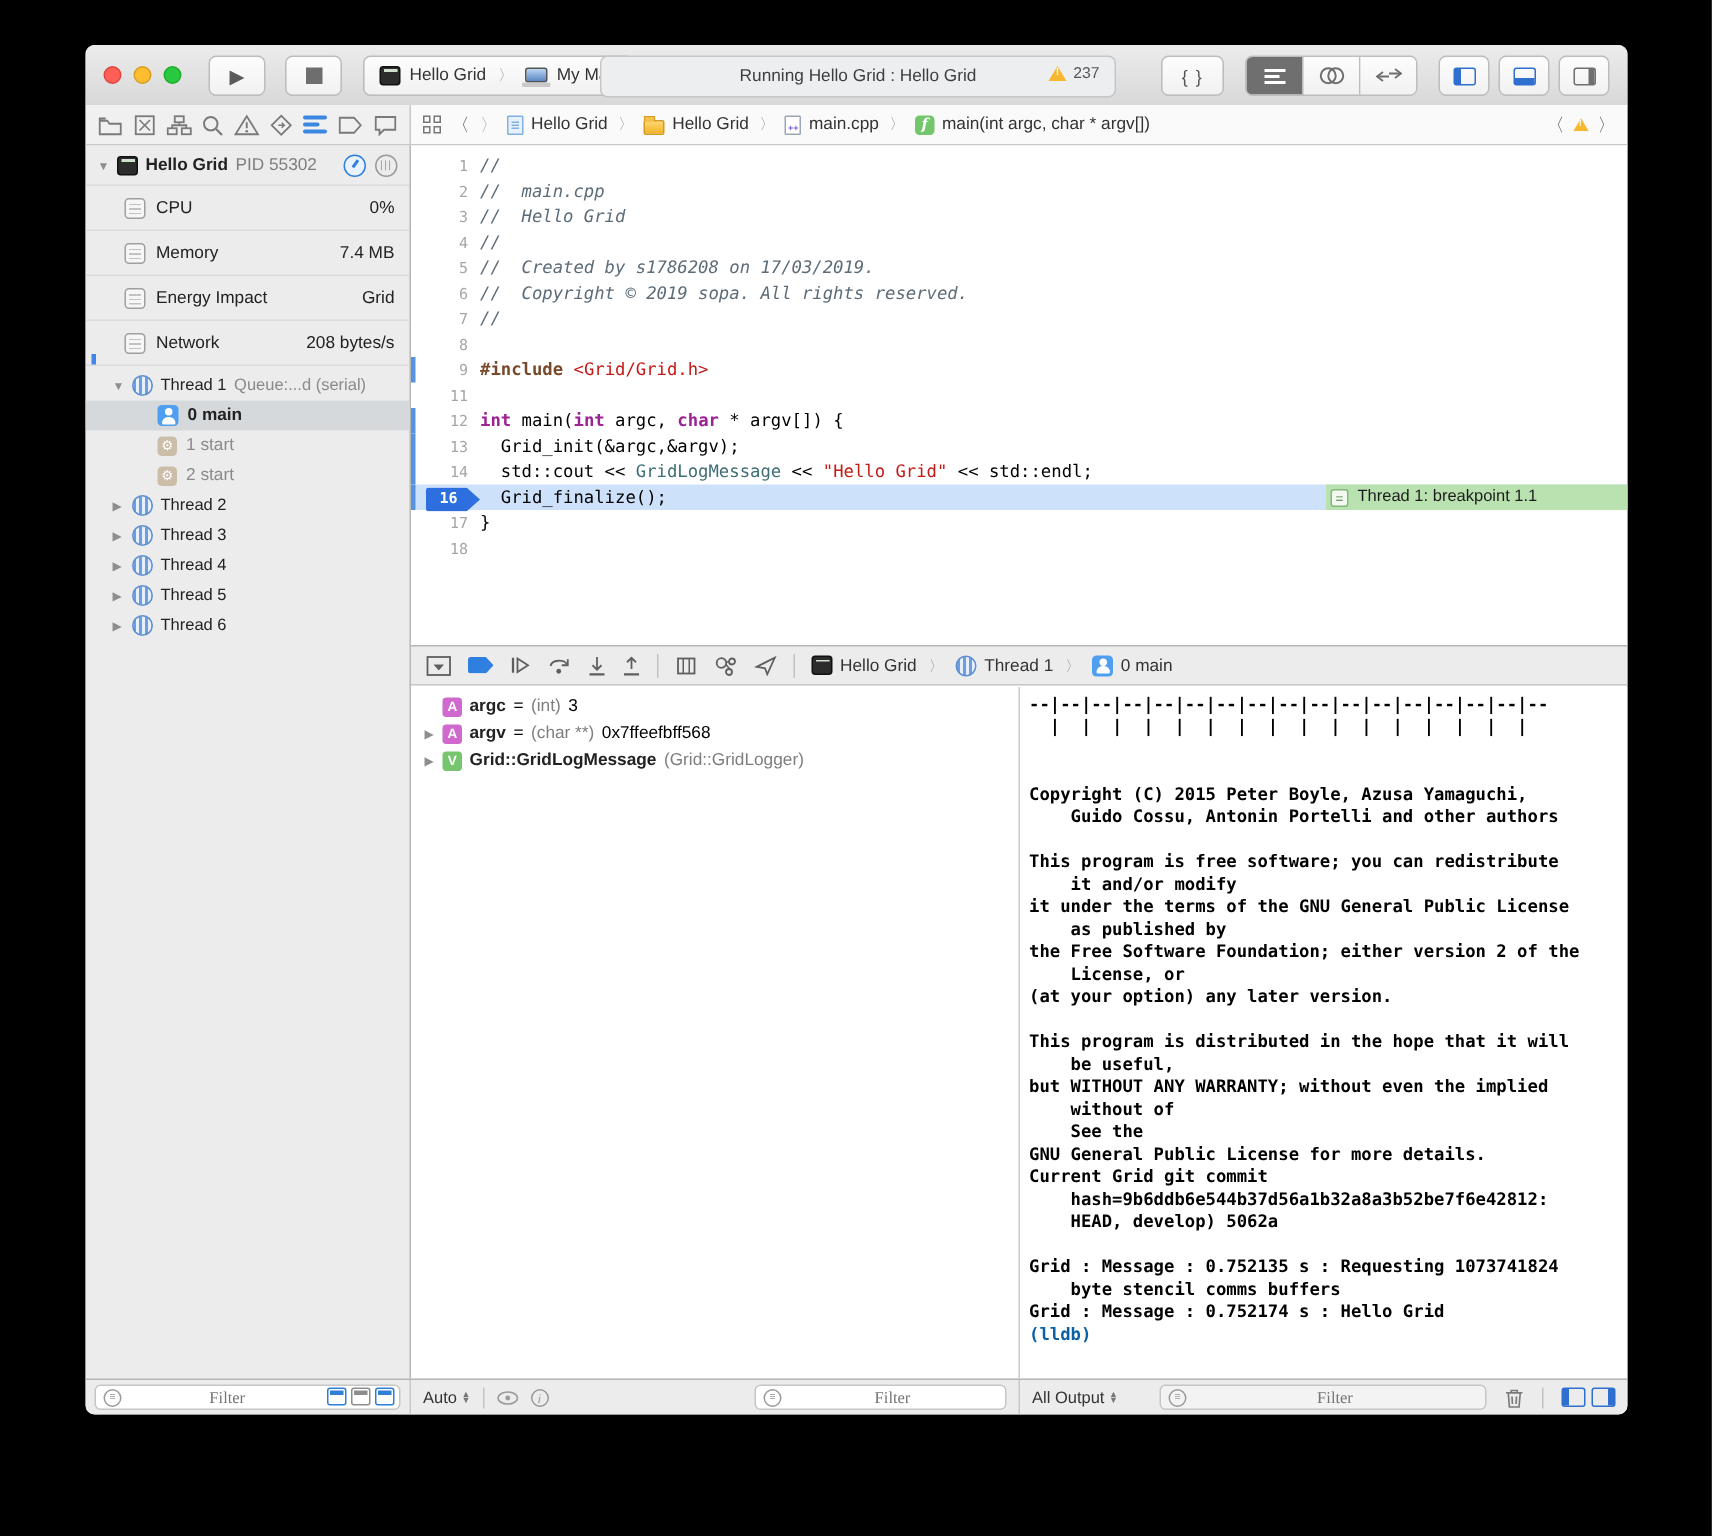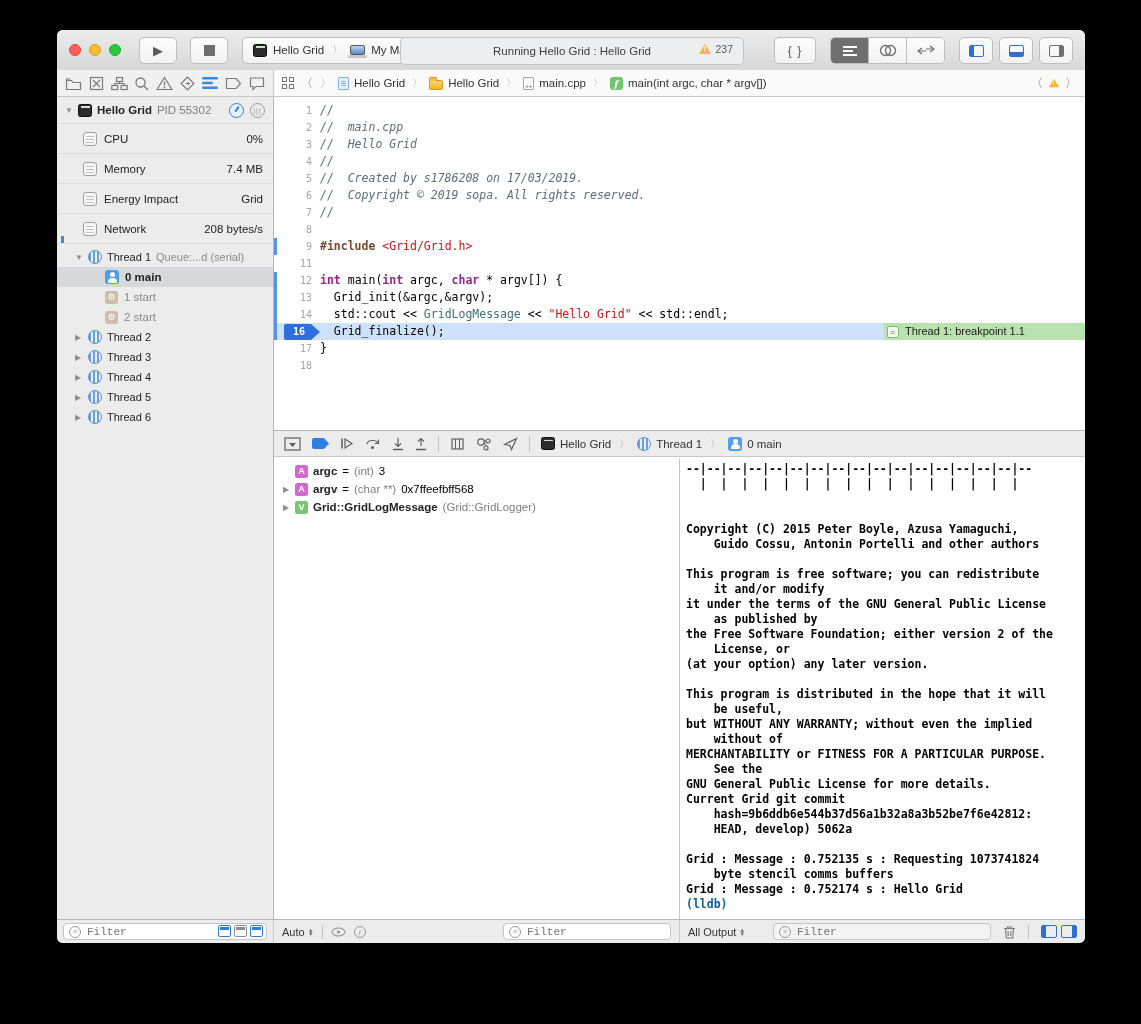--- a/index.html
+++ b/index.html
@@ -121,21 +121,21 @@
   .con-line{font-family:"DejaVu Sans Mono","Liberation Mono",monospace;font-size:11.5px;font-weight:bold;line-height:15px;white-space:pre;color:#000;}
   .con-line.lldb{color:#0b61a4;}
 
   
   .bottombar{position:absolute;left:0;bottom:0;right:0;height:24px;background:#ececec;border-top:1px solid #b6b6b6;display:flex;box-sizing:border-box;font-size:11px;color:#555;}
   .bb-sec{display:flex;align-items:center;box-sizing:border-box;height:100%;}
   .bb-nav{width:217px;border-right:1px solid #c8c8c8;padding:0 6px;}
   .bb-vars{width:406px;border-right:1px solid #c8c8c8;padding:0 8px;gap:8px;}
   .bb-con{flex:1;padding:0 8px;gap:12px;}
   .filter-field{height:17px;background:#fff;border:1px solid #c6c6c6;border-radius:4px;display:flex;align-items:center;padding:0 5px;gap:4px;box-sizing:border-box;}
-  .filter-field input{border:none;outline:none;background:transparent;font-size:11px;color:#444;width:100%;font-family:Liberation Mono, monospace;}
+  .filter-field input{border:none;outline:none;background:transparent;font-size:11px;color:#444;width:100%;font-family:Liberation Serif, serif;text-align:center;}
   .filter-ic{width:10px;height:10px;border:1px solid #9a9a9a;border-radius:50%;color:#9a9a9a;font-size:7px;line-height:9px;text-align:center;flex:0 0 10px;}
   .nav-filter{flex:1;position:relative;padding-right:48px;}
   .mode-ics{position:absolute;right:3px;top:1px;display:flex;gap:3px;}
   .mode-ic{width:13px;height:12px;border:1.5px solid #2f7fd9;border-radius:2px;box-sizing:border-box;position:relative;}
   .mode-ic.gray{border-color:#8d8d8d;}
   .mode-ic::before{content:"";position:absolute;left:1px;right:1px;top:1px;height:3px;background:currentColor;}
   .mode-ic{color:#2f7fd9;}
   .mode-ic.gray{color:#8d8d8d;}
   .dd{display:flex;align-items:center;gap:3px;color:#333;}
   .dd-chev{display:inline-flex;flex-direction:column;line-height:4px;font-size:6px;color:#777;}
@@ -519,21 +519,20 @@
         <div class="con-line">it under the terms of the GNU General Public License</div>
         <div class="con-line">    as published by</div>
         <div class="con-line">the Free Software Foundation; either version 2 of the</div>
         <div class="con-line">    License, or</div>
         <div class="con-line">(at your option) any later version.</div>
         <div class="con-line"> </div>
         <div class="con-line">This program is distributed in the hope that it will</div>
         <div class="con-line">    be useful,</div>
         <div class="con-line">but WITHOUT ANY WARRANTY; without even the implied</div>
         <div class="con-line">    without of</div>
-        <div class="con-line">MERCHANTABILITY or FITNESS FOR A PARTICULAR PURPOSE.</div>
         <div class="con-line">    See the</div>
         <div class="con-line">GNU General Public License for more details.</div>
         <div class="con-line">Current Grid git commit</div>
         <div class="con-line">    hash=9b6ddb6e544b37d56a1b32a8a3b52be7f6e42812:</div>
         <div class="con-line">    HEAD, develop) 5062a</div>
         <div class="con-line"> </div>
         <div class="con-line">Grid : Message : 0.752135 s : Requesting 1073741824</div>
         <div class="con-line">    byte stencil comms buffers</div>
         <div class="con-line">Grid : Message : 0.752174 s : Hello Grid</div>
         <div class="con-line lldb">(lldb) </div>

